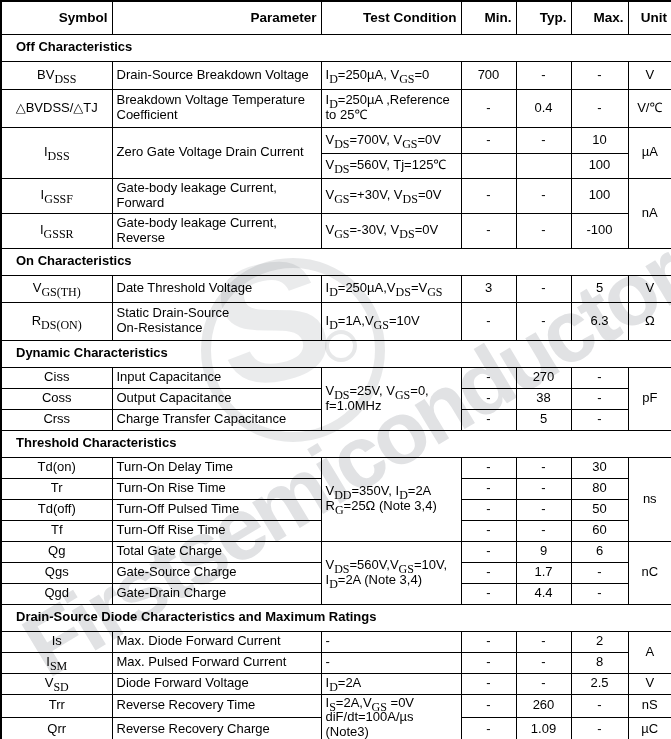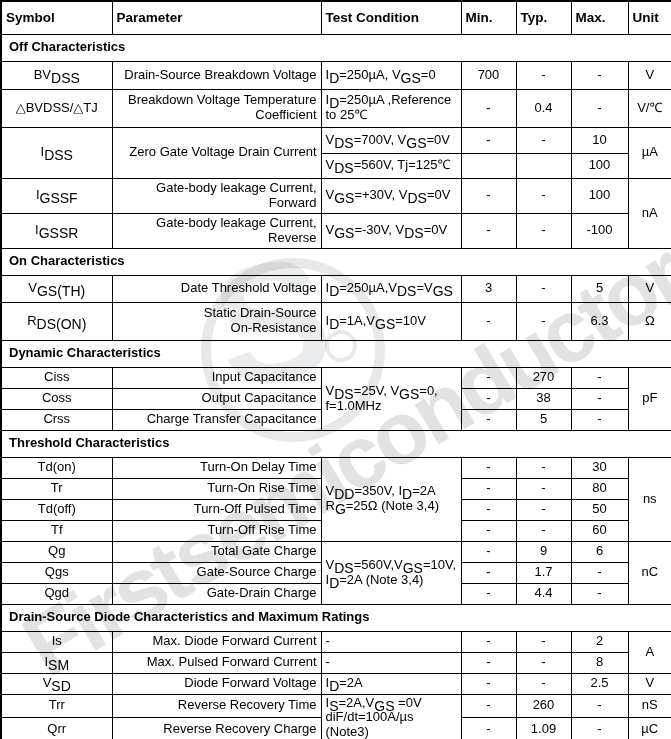--- a/index.html
+++ b/index.html
@@ -30,27 +30,27 @@
     border:2.5px solid #000;background:transparent;
   }
   table.chars th, table.chars td{
     border:1.5px solid #000;
     padding:1px 4px;
     font-size:13px;line-height:1.15;
     vertical-align:middle;
     overflow:hidden;
     background:transparent;
   }
-  table.chars th{font-weight:700;text-align:left;font-size:13.5px;}
-  tr.section td{font-weight:700;text-align:left;padding-left:7px;}
+  table.chars th{font-weight:700;text-align:right;font-size:13.5px;}
+  tr.section td{font-weight:700;text-align:left;padding-left:14px;}
   td.c-sym{text-align:center;}
-  td.c-par{text-align:right;padding-left:8px;line-height:1.2;}
+  td.c-par{text-align:left;padding-left:8px;line-height:1.2;}
   td.c-tc{text-align:left;padding-left:6px;padding-right:2px;font-size:12.5px;line-height:1.22;}
   td.c-min, td.c-typ, td.c-max, td.c-unit{text-align:center;}
-  sub{font-size:14px;line-height:0;}
+  sub{font-size:12px;line-height:0;font-family:Liberation Serif, serif;}
 </style>
 </head>
 <body>
 
 <div class="page">
 
   <div class="watermark">
     <div class="wm-ring wm-ring-outer"></div>
     <div class="wm-s">S</div>
     <div class="wm-ring wm-ring-small"></div>

